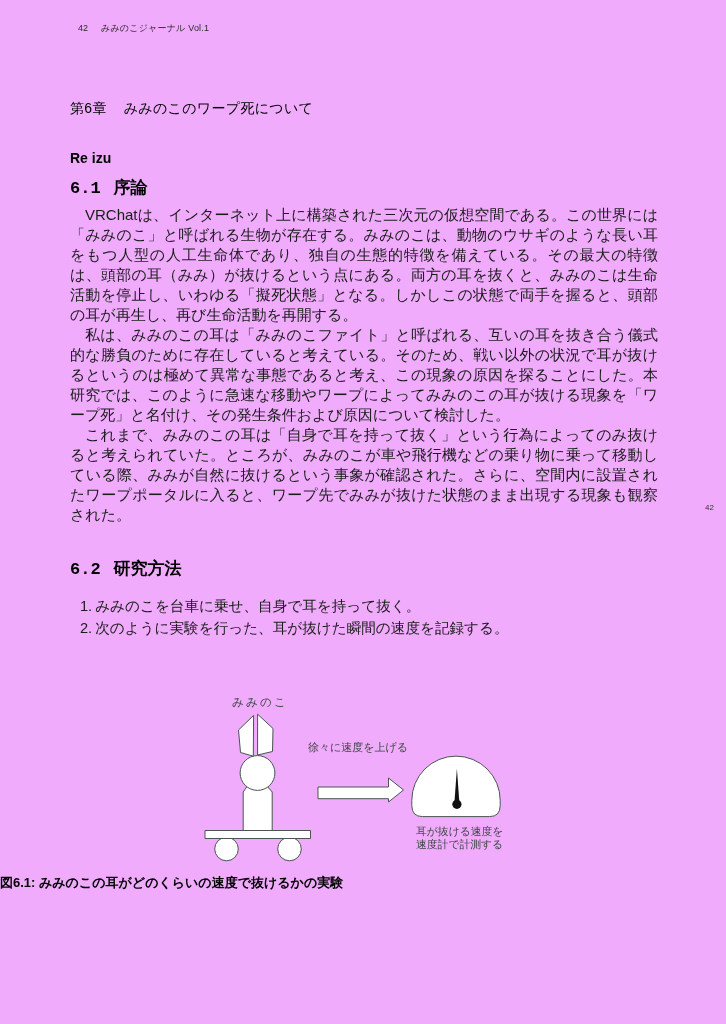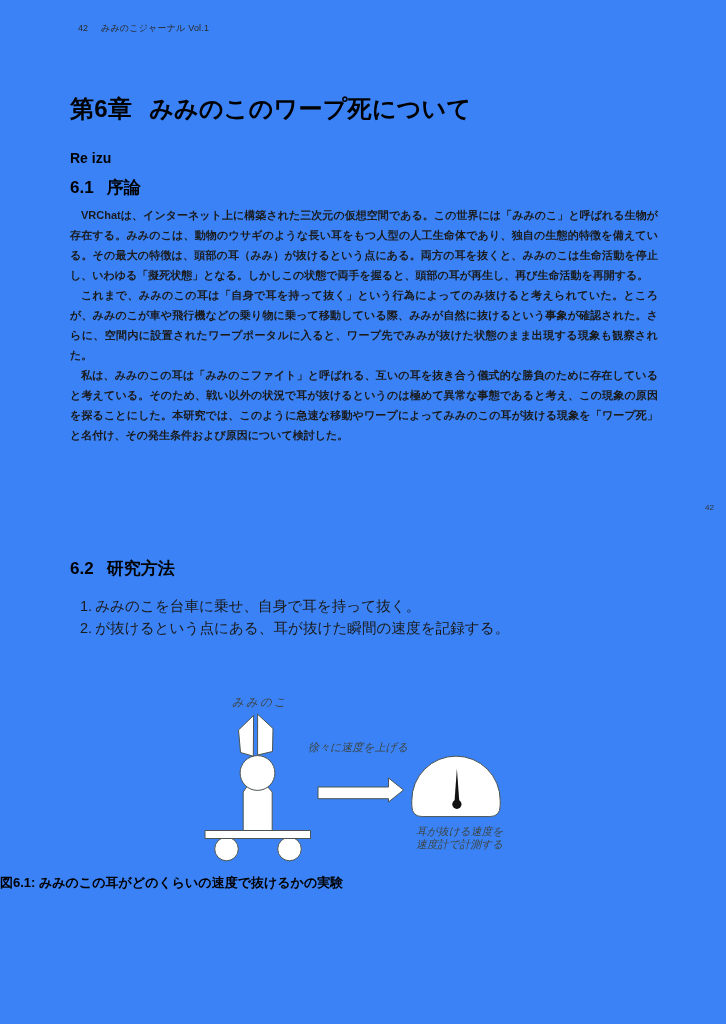--- a/index.html
+++ b/index.html
@@ -1,63 +1,63 @@
 <!DOCTYPE html>
 <html lang="ja"><head>
 <meta charset="utf-8">
 <style>
   html,body { margin:0; padding:0; background:#e8e8e8; }
   .page {
     position:relative;
     width:726px; height:1024px;
     margin:0 auto;
-    background:#3b82f6;
+    background:#f0abfc;
     color:#1b1b1b;
     font-family:"Liberation Sans","DejaVu Sans",sans-serif;
     overflow:hidden;
   }
   .running-header {
     position:absolute; top:22px; left:78px;
     display:flex; gap:13px; align-items:baseline;
     font-size:9px; color:#2a2a2a;
   }
   .journal-name { letter-spacing:0.2px; }
   .chapter-heading {
-    position:absolute; top:93px; left:70px;
-    font-size:24px; font-weight:700; color:#000;
+    position:absolute; top:100px; left:70px;
+    font-size:14px; font-weight:400; color:#000;
     letter-spacing:0.3px; white-space:nowrap;
   }
   .chapter-num { margin-right:17px; }
   .author-line {
     position:absolute; top:150px; left:70px; width:568px;
     font-weight:700; font-size:14px; color:#000;
   }
   .sec-heading {
     position:absolute; left:70px;
-    font-size:17px; font-weight:700; color:#000; white-space:nowrap;
+    font-size:17px; font-weight:700; color:#000; white-space:nowrap;font-family:Liberation Mono, monospace;
   }
   #sec1-heading { top:176px; }
   #sec2-heading { top:510px;margin-top:47px; }
   .sec-num { margin-right:13px; }
   .body-block {
     position:absolute; left:70px; width:588px;
-    font-size:11px; line-height:20px; text-align:justify;font-weight:bold;
+    font-size:15px; line-height:20px; text-align:justify;
   }
   #body1 { top:205px; }
   #body2 { top:540px; }
   .body-block p { margin:0; text-indent:1em; }
   .steps {
     position:absolute; top:596px; left:80px;
     font-size:14.6px; line-height:21.5px;
   }
   .step { display:flex; }
   .step-num { margin-right:3px; }
   .figure-area {
     position:absolute; top:680px; left:185px;
-    width:340px; height:200px;font-style:italic;
+    width:340px; height:200px;
   }
   .figure-area svg { display:block; width:340px; height:200px; }
   .fig-label {
     font-family:"Liberation Sans","DejaVu Sans",sans-serif;
     fill:#3d4543;
   }
   .figure-caption {
     position:absolute; top:874px; left:0; width:726px;
     text-align:left; font-size:13px; font-weight:700; color:#000;
   }
@@ -81,39 +81,39 @@
   </div>
 
   <div class="author-line">Re izu</div>
 
   <div class="sec-heading" id="sec1-heading">
     <span class="sec-num">6.1</span><span>序論</span>
   </div>
 
   <div class="body-block" id="body1">
     <p>VRChatは、インターネット上に構築された三次元の仮想空間である。この世界には「みみのこ」と呼ばれる生物が存在する。みみのこは、動物のウサギのような長い耳をもつ人型の人工生命体であり、独自の生態的特徴を備えている。その最大の特徴は、頭部の耳（みみ）が抜けるという点にある。両方の耳を抜くと、みみのこは生命活動を停止し、いわゆる「擬死状態」となる。しかしこの状態で両手を握ると、頭部の耳が再生し、再び生命活動を再開する。</p>
+    <p>私は、みみのこの耳は「みみのこファイト」と呼ばれる、互いの耳を抜き合う儀式的な勝負のために存在していると考えている。そのため、戦い以外の状況で耳が抜けるというのは極めて異常な事態であると考え、この現象の原因を探ることにした。本研究では、このように急速な移動やワープによってみみのこの耳が抜ける現象を「ワープ死」と名付け、その発生条件および原因について検討した。</p>
     <p>これまで、みみのこの耳は「自身で耳を持って抜く」という行為によってのみ抜けると考えられていた。ところが、みみのこが車や飛行機などの乗り物に乗って移動している際、みみが自然に抜けるという事象が確認された。さらに、空間内に設置されたワープポータルに入ると、ワープ先でみみが抜けた状態のまま出現する現象も観察された。</p>
-    <p>私は、みみのこの耳は「みみのこファイト」と呼ばれる、互いの耳を抜き合う儀式的な勝負のために存在していると考えている。そのため、戦い以外の状況で耳が抜けるというのは極めて異常な事態であると考え、この現象の原因を探ることにした。本研究では、このように急速な移動やワープによってみみのこの耳が抜ける現象を「ワープ死」と名付け、その発生条件および原因について検討した。</p>
   </div>
 
   <div class="margin-note">42</div>
 
   <div class="sec-heading" id="sec2-heading">
     <span class="sec-num">6.2</span><span>研究方法</span>
   </div>
 
 
   <div class="steps">
     <div class="step">
       <span class="step-num">1.</span>
       <span>みみのこを台車に乗せ、自身で耳を持って抜く。</span>
     </div>
     <div class="step">
       <span class="step-num">2.</span>
-      <span>が抜けるという点にある、耳が抜けた瞬間の速度を記録する。</span>
+      <span>次のように実験を行った、耳が抜けた瞬間の速度を記録する。</span>
     </div>
   </div>
 
   <div class="figure-area">
     <svg viewBox="0 0 340 200" xmlns="http://www.w3.org/2000/svg">
 
       <text class="fig-label" x="47" y="26" font-size="11.5" letter-spacing="2.2">みみのこ</text>
 
       <g fill="#ffffff" stroke="#4a5452" stroke-width="1" stroke-linejoin="round">
         <polygon points="63,105 81,105 87.2,112 87.2,150.5 58.2,150.5 58.2,112"></polygon>

